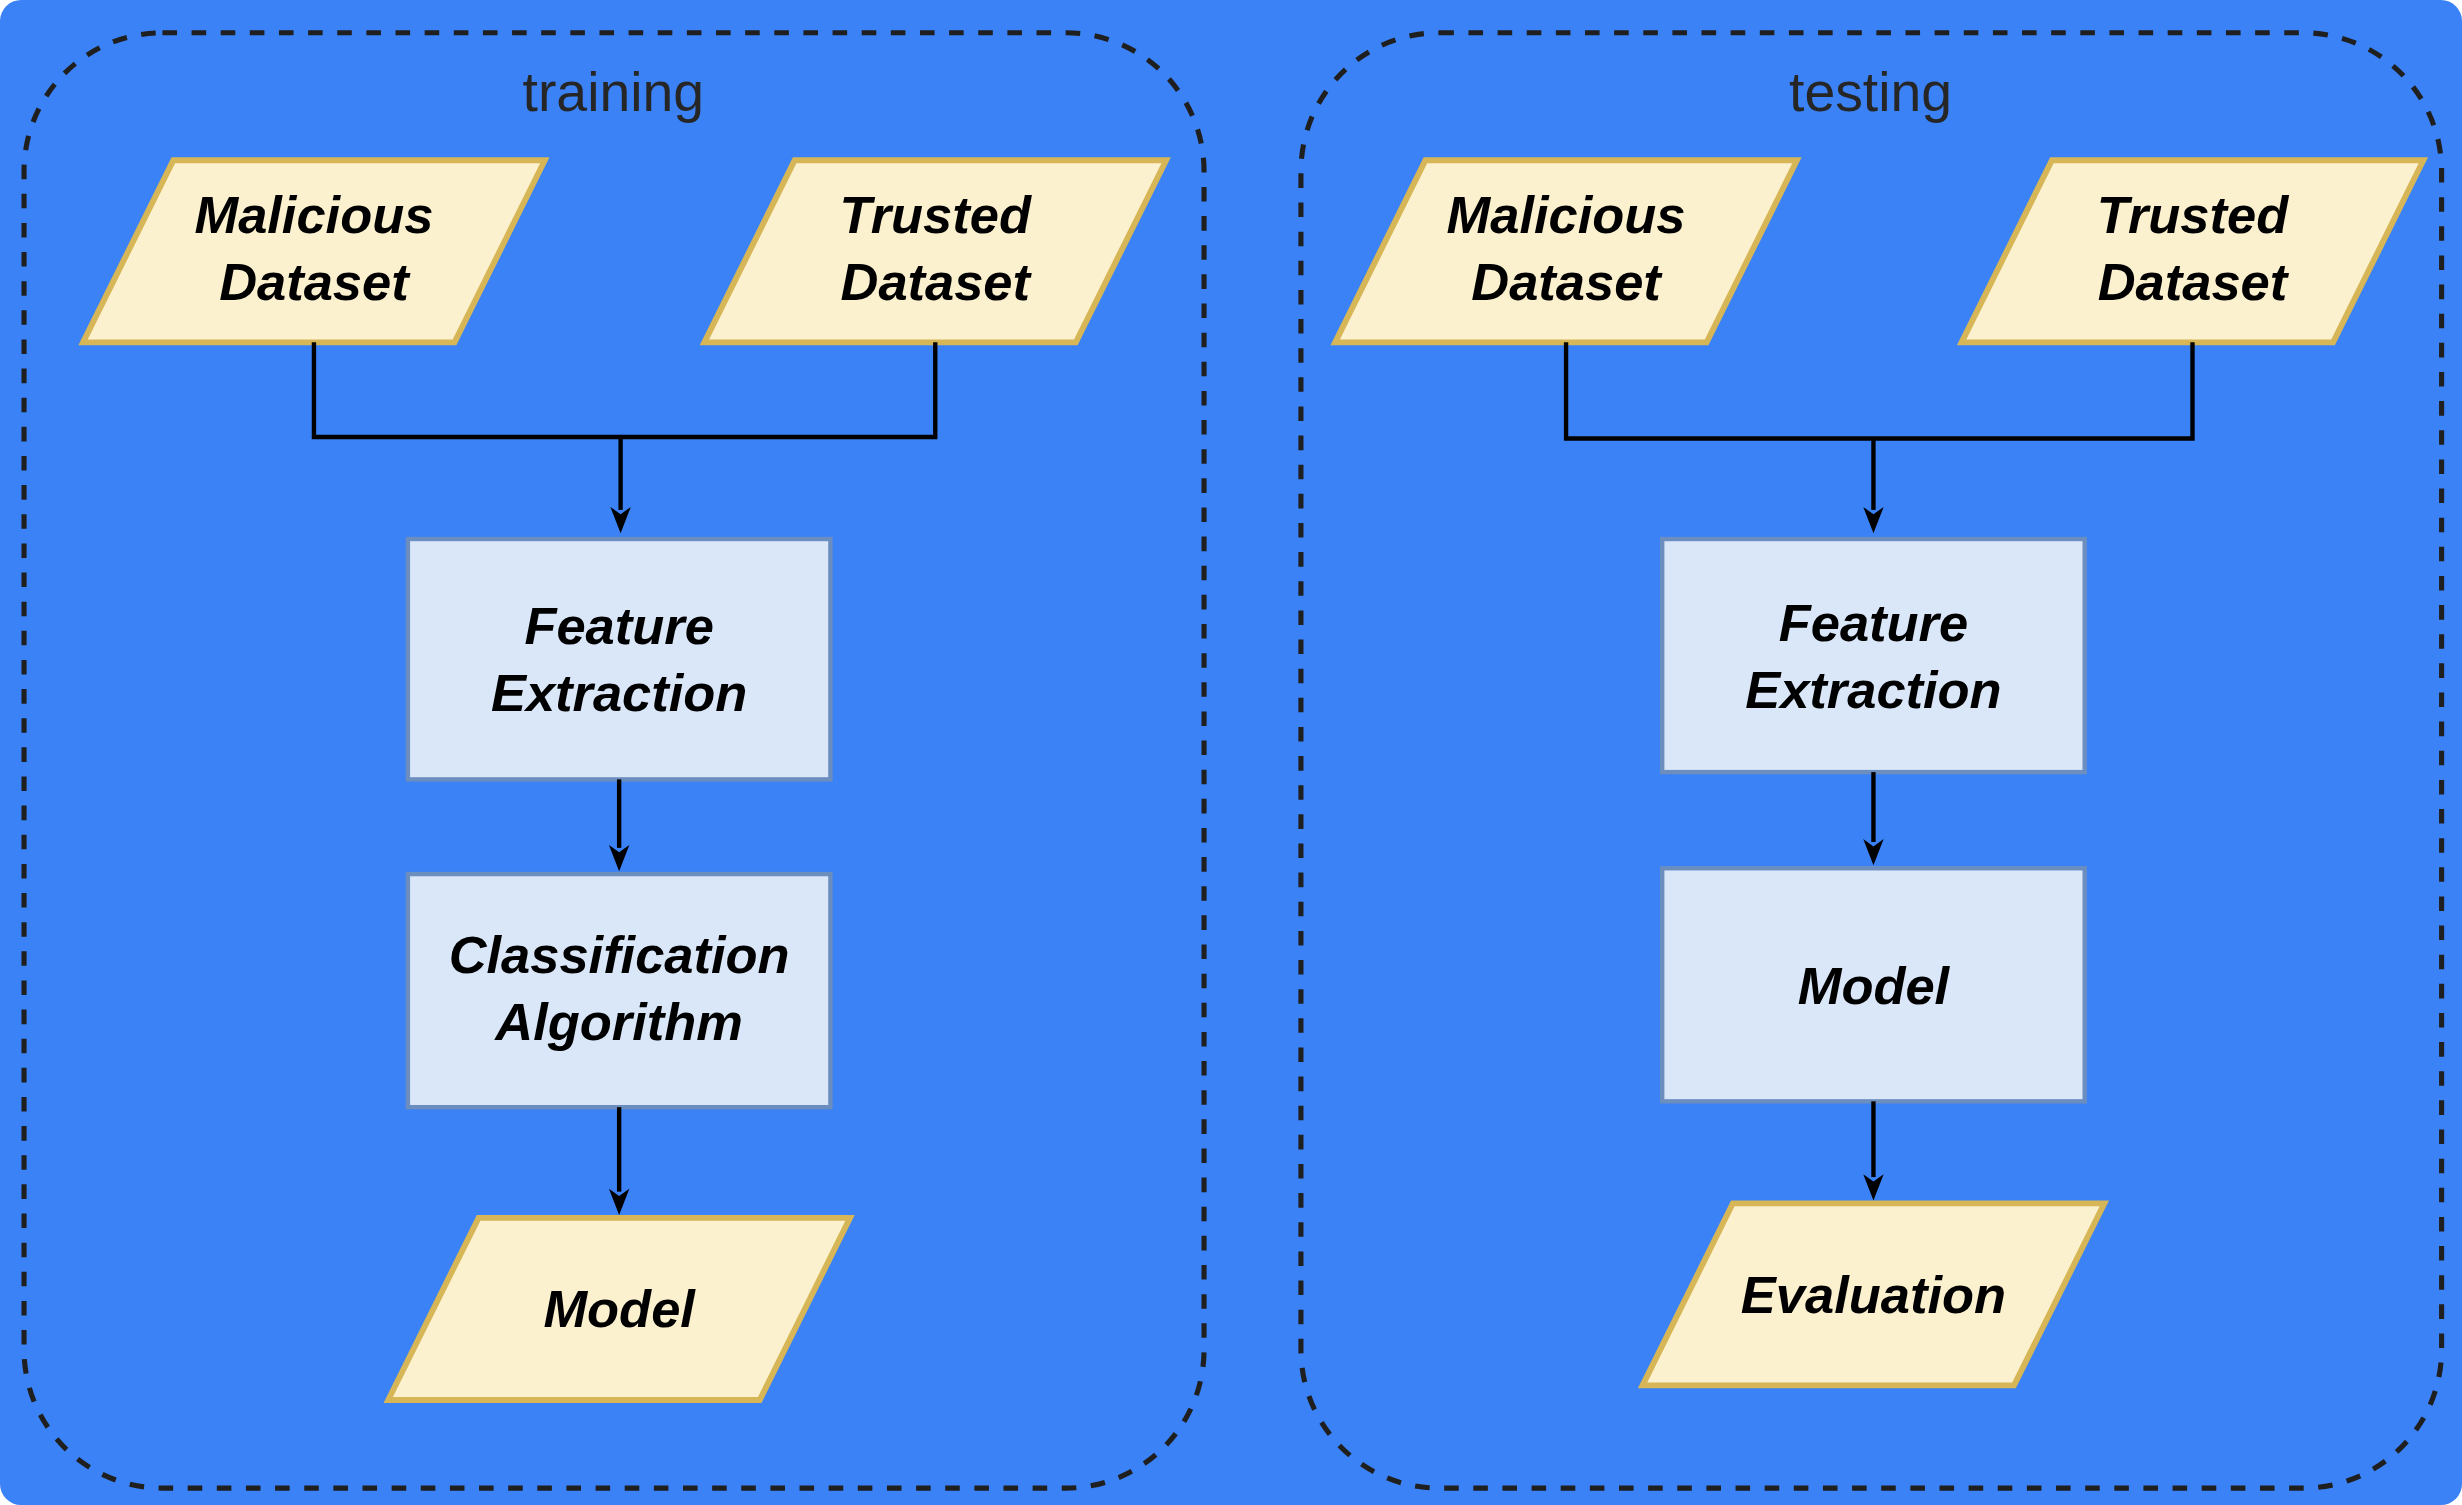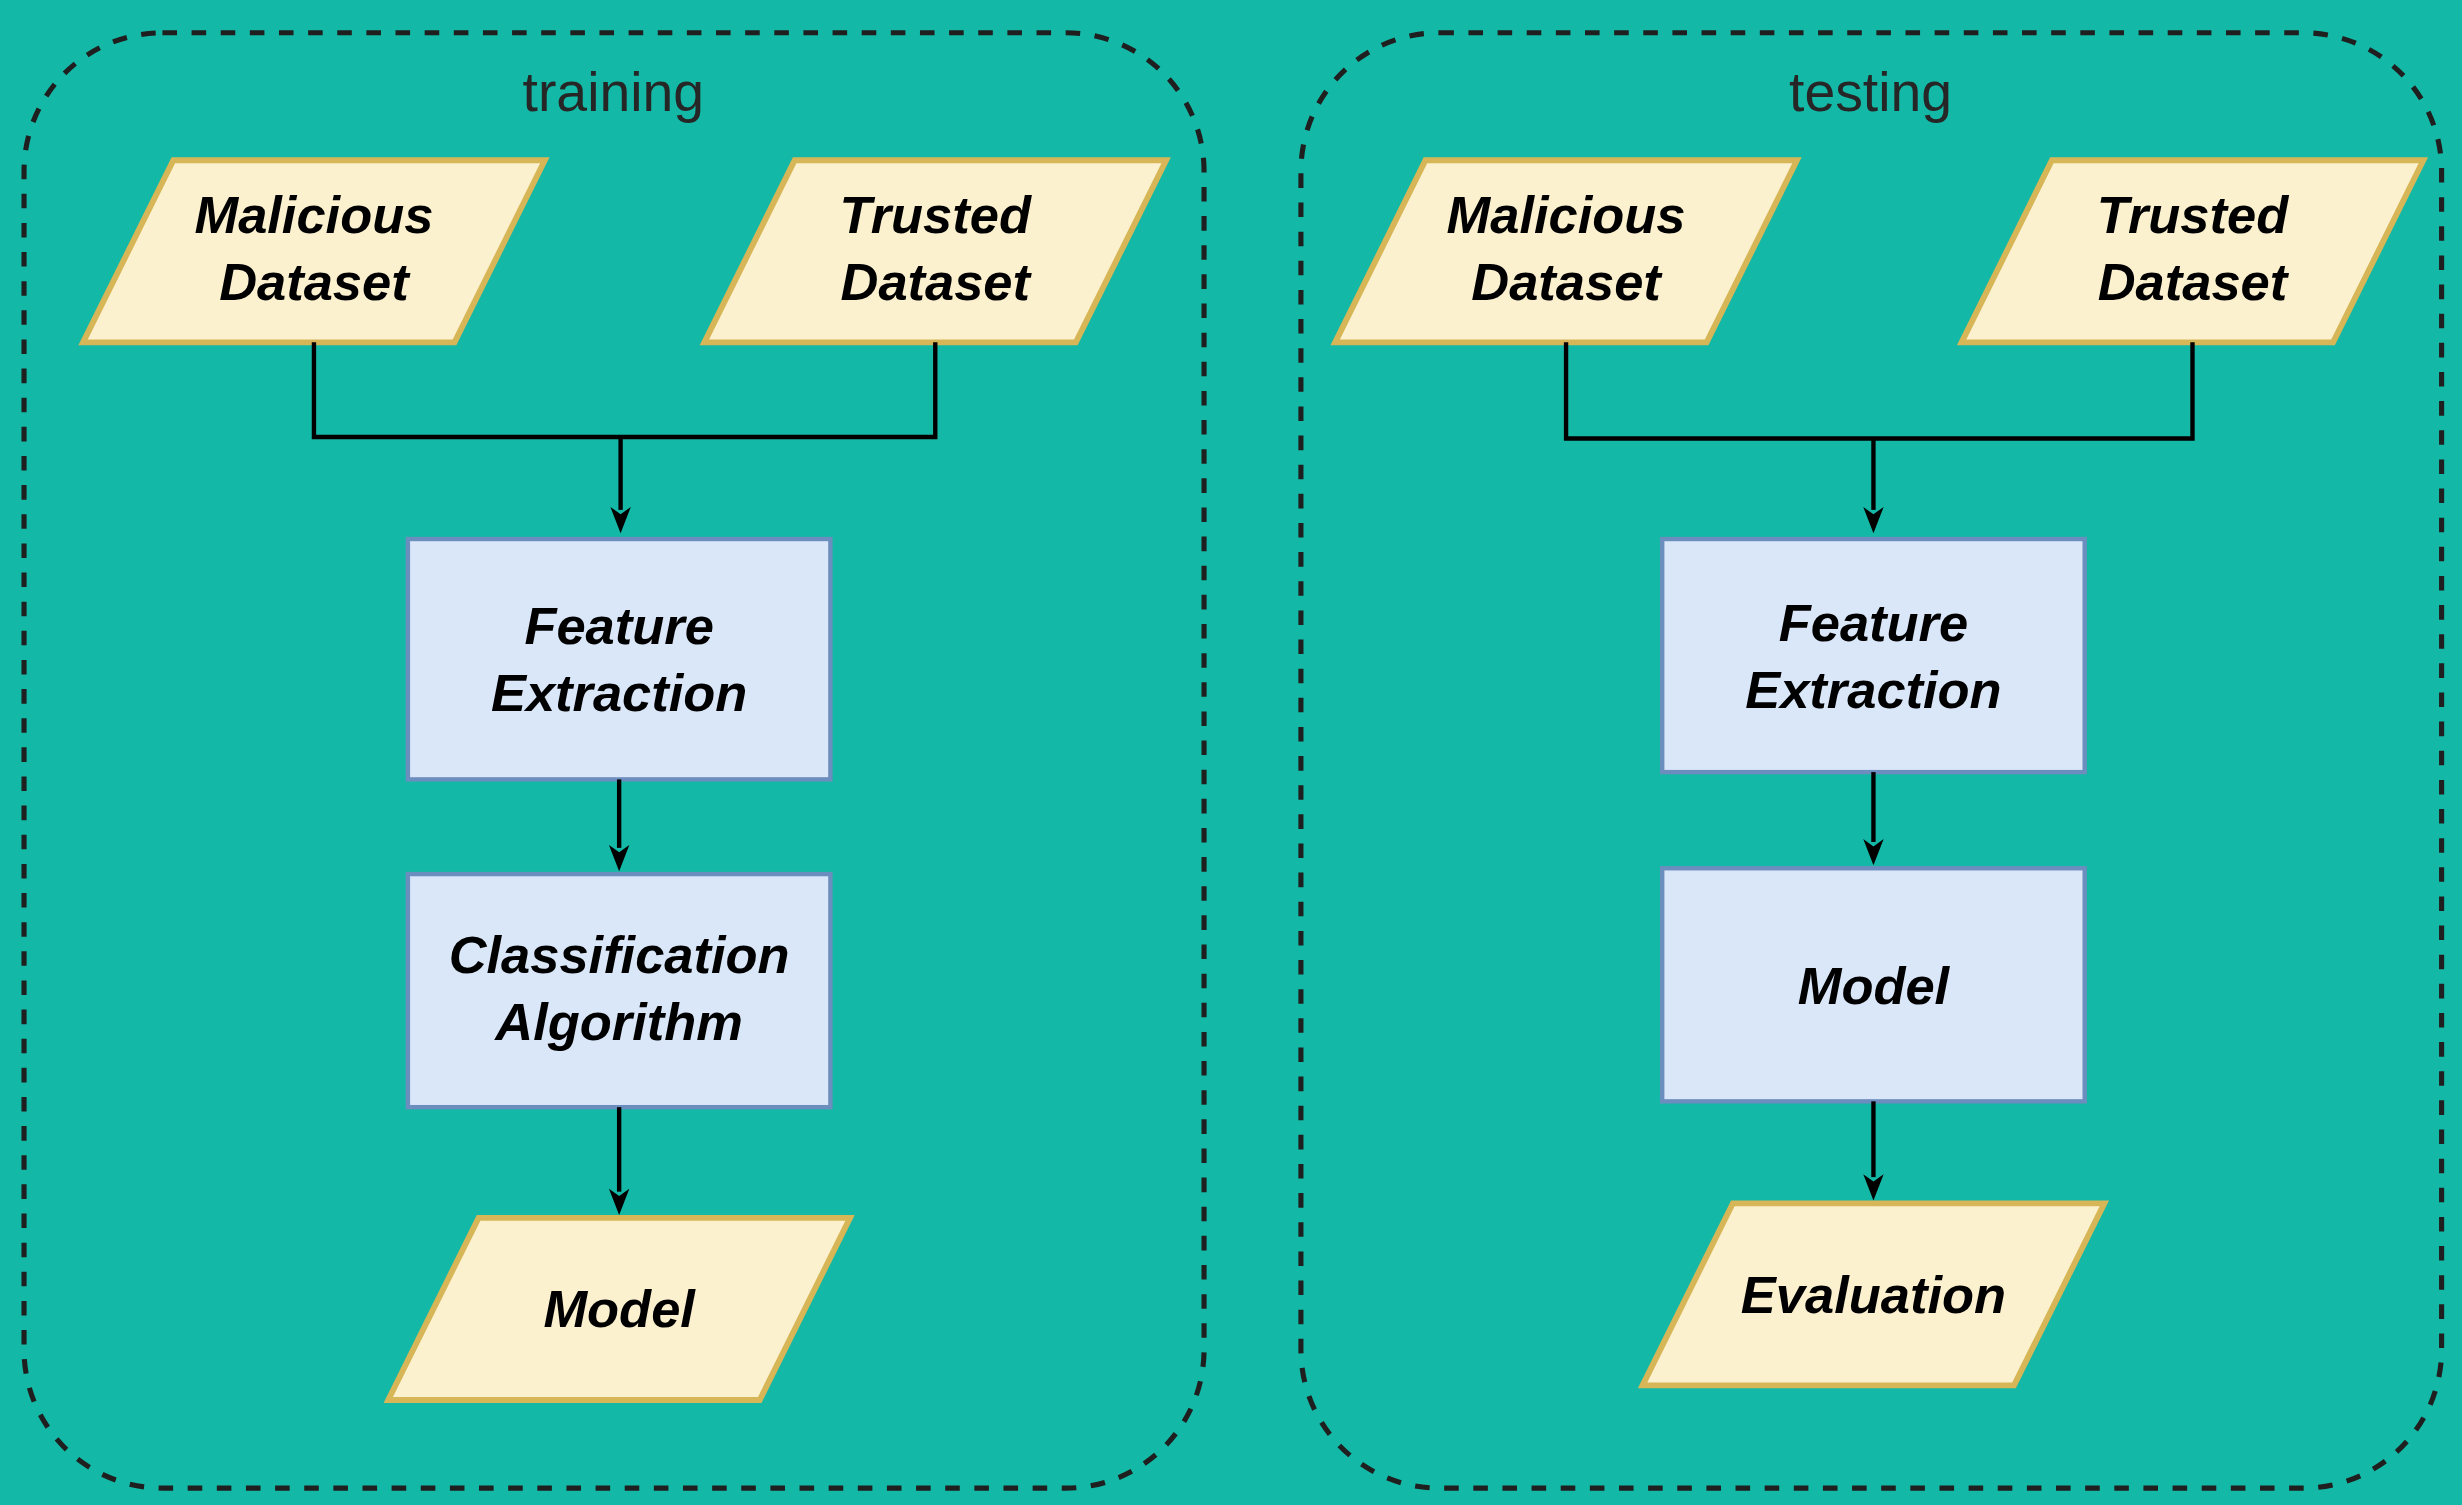--- a/index.html
+++ b/index.html
@@ -8,21 +8,22 @@
     background: #ffffff;
     width: 100%;
     height: 100%;
   }
   .diagram-wrap {
     width: 100%;
     height: 100vh;
     display: flex;
     align-items: flex-start;
     justify-content: center;
-    background: #14b8a6;
+    background: #3b82f6;
+    border-radius: 21px;
   }
   svg.flowchart {
     width: 100%;
     height: auto;
     display: block;
     font-family: "Liberation Sans", sans-serif;
   }
   .panel-border {
     fill: none;
     stroke: #1f1f1f;

